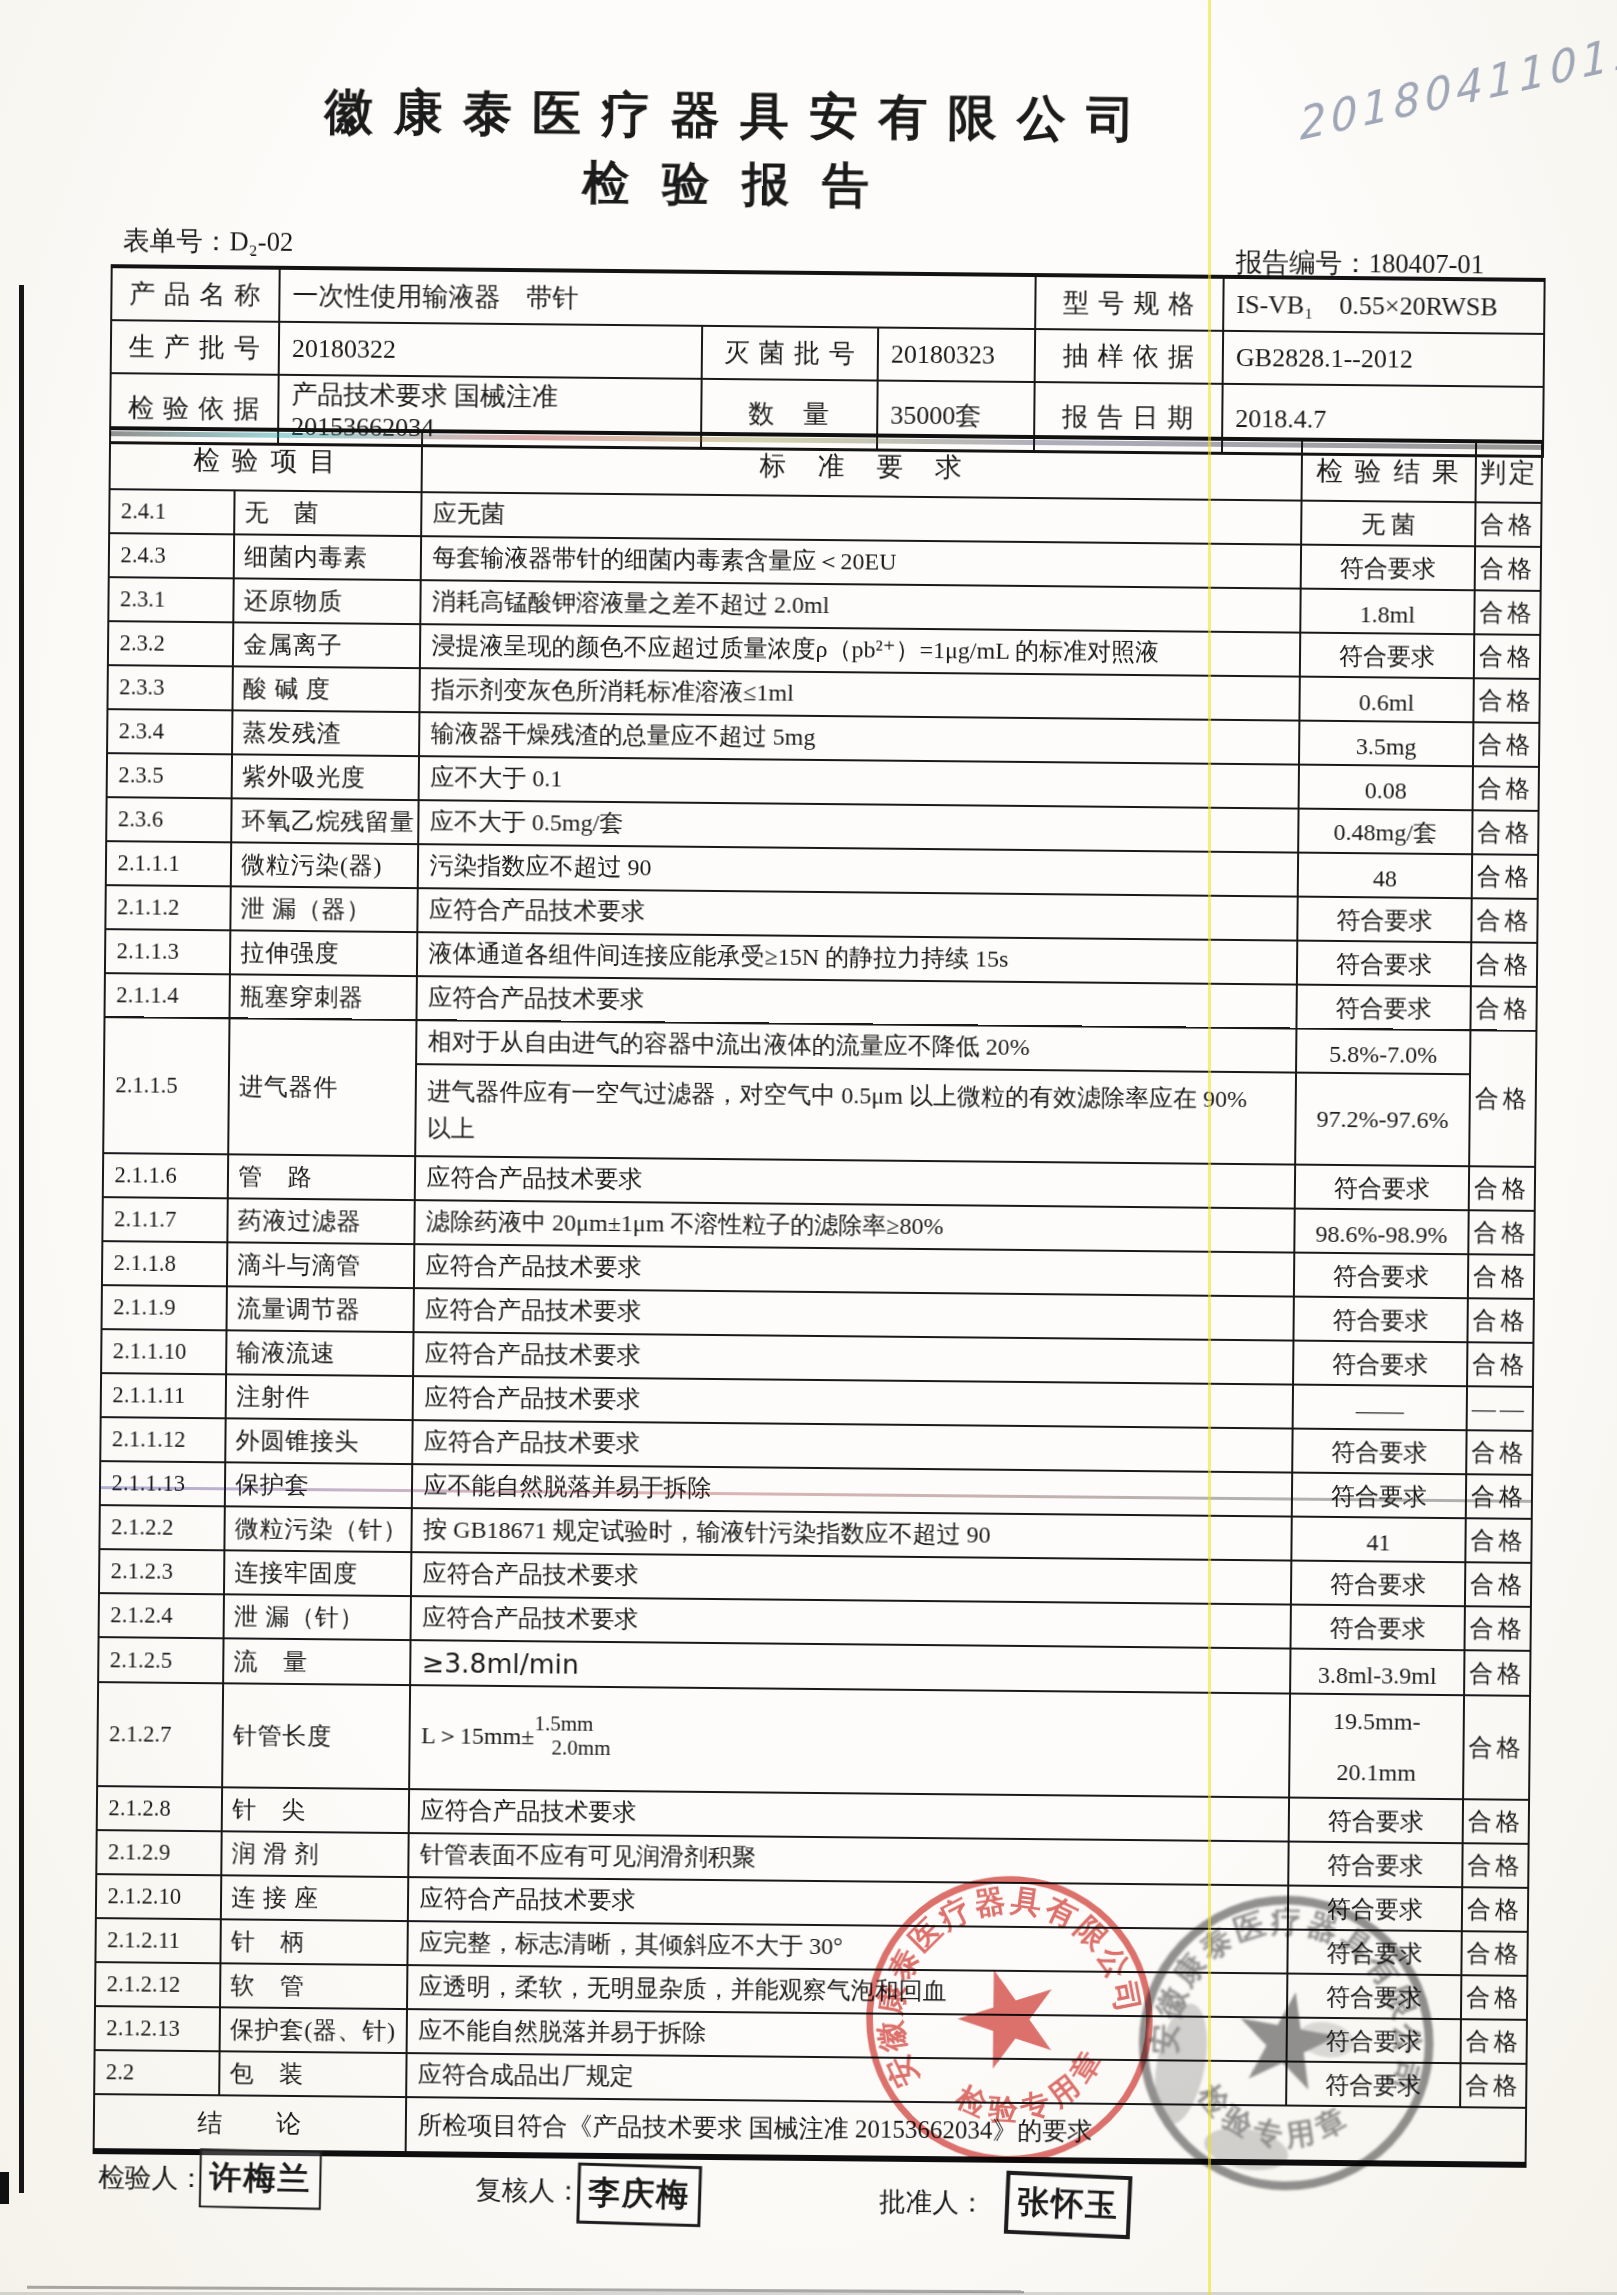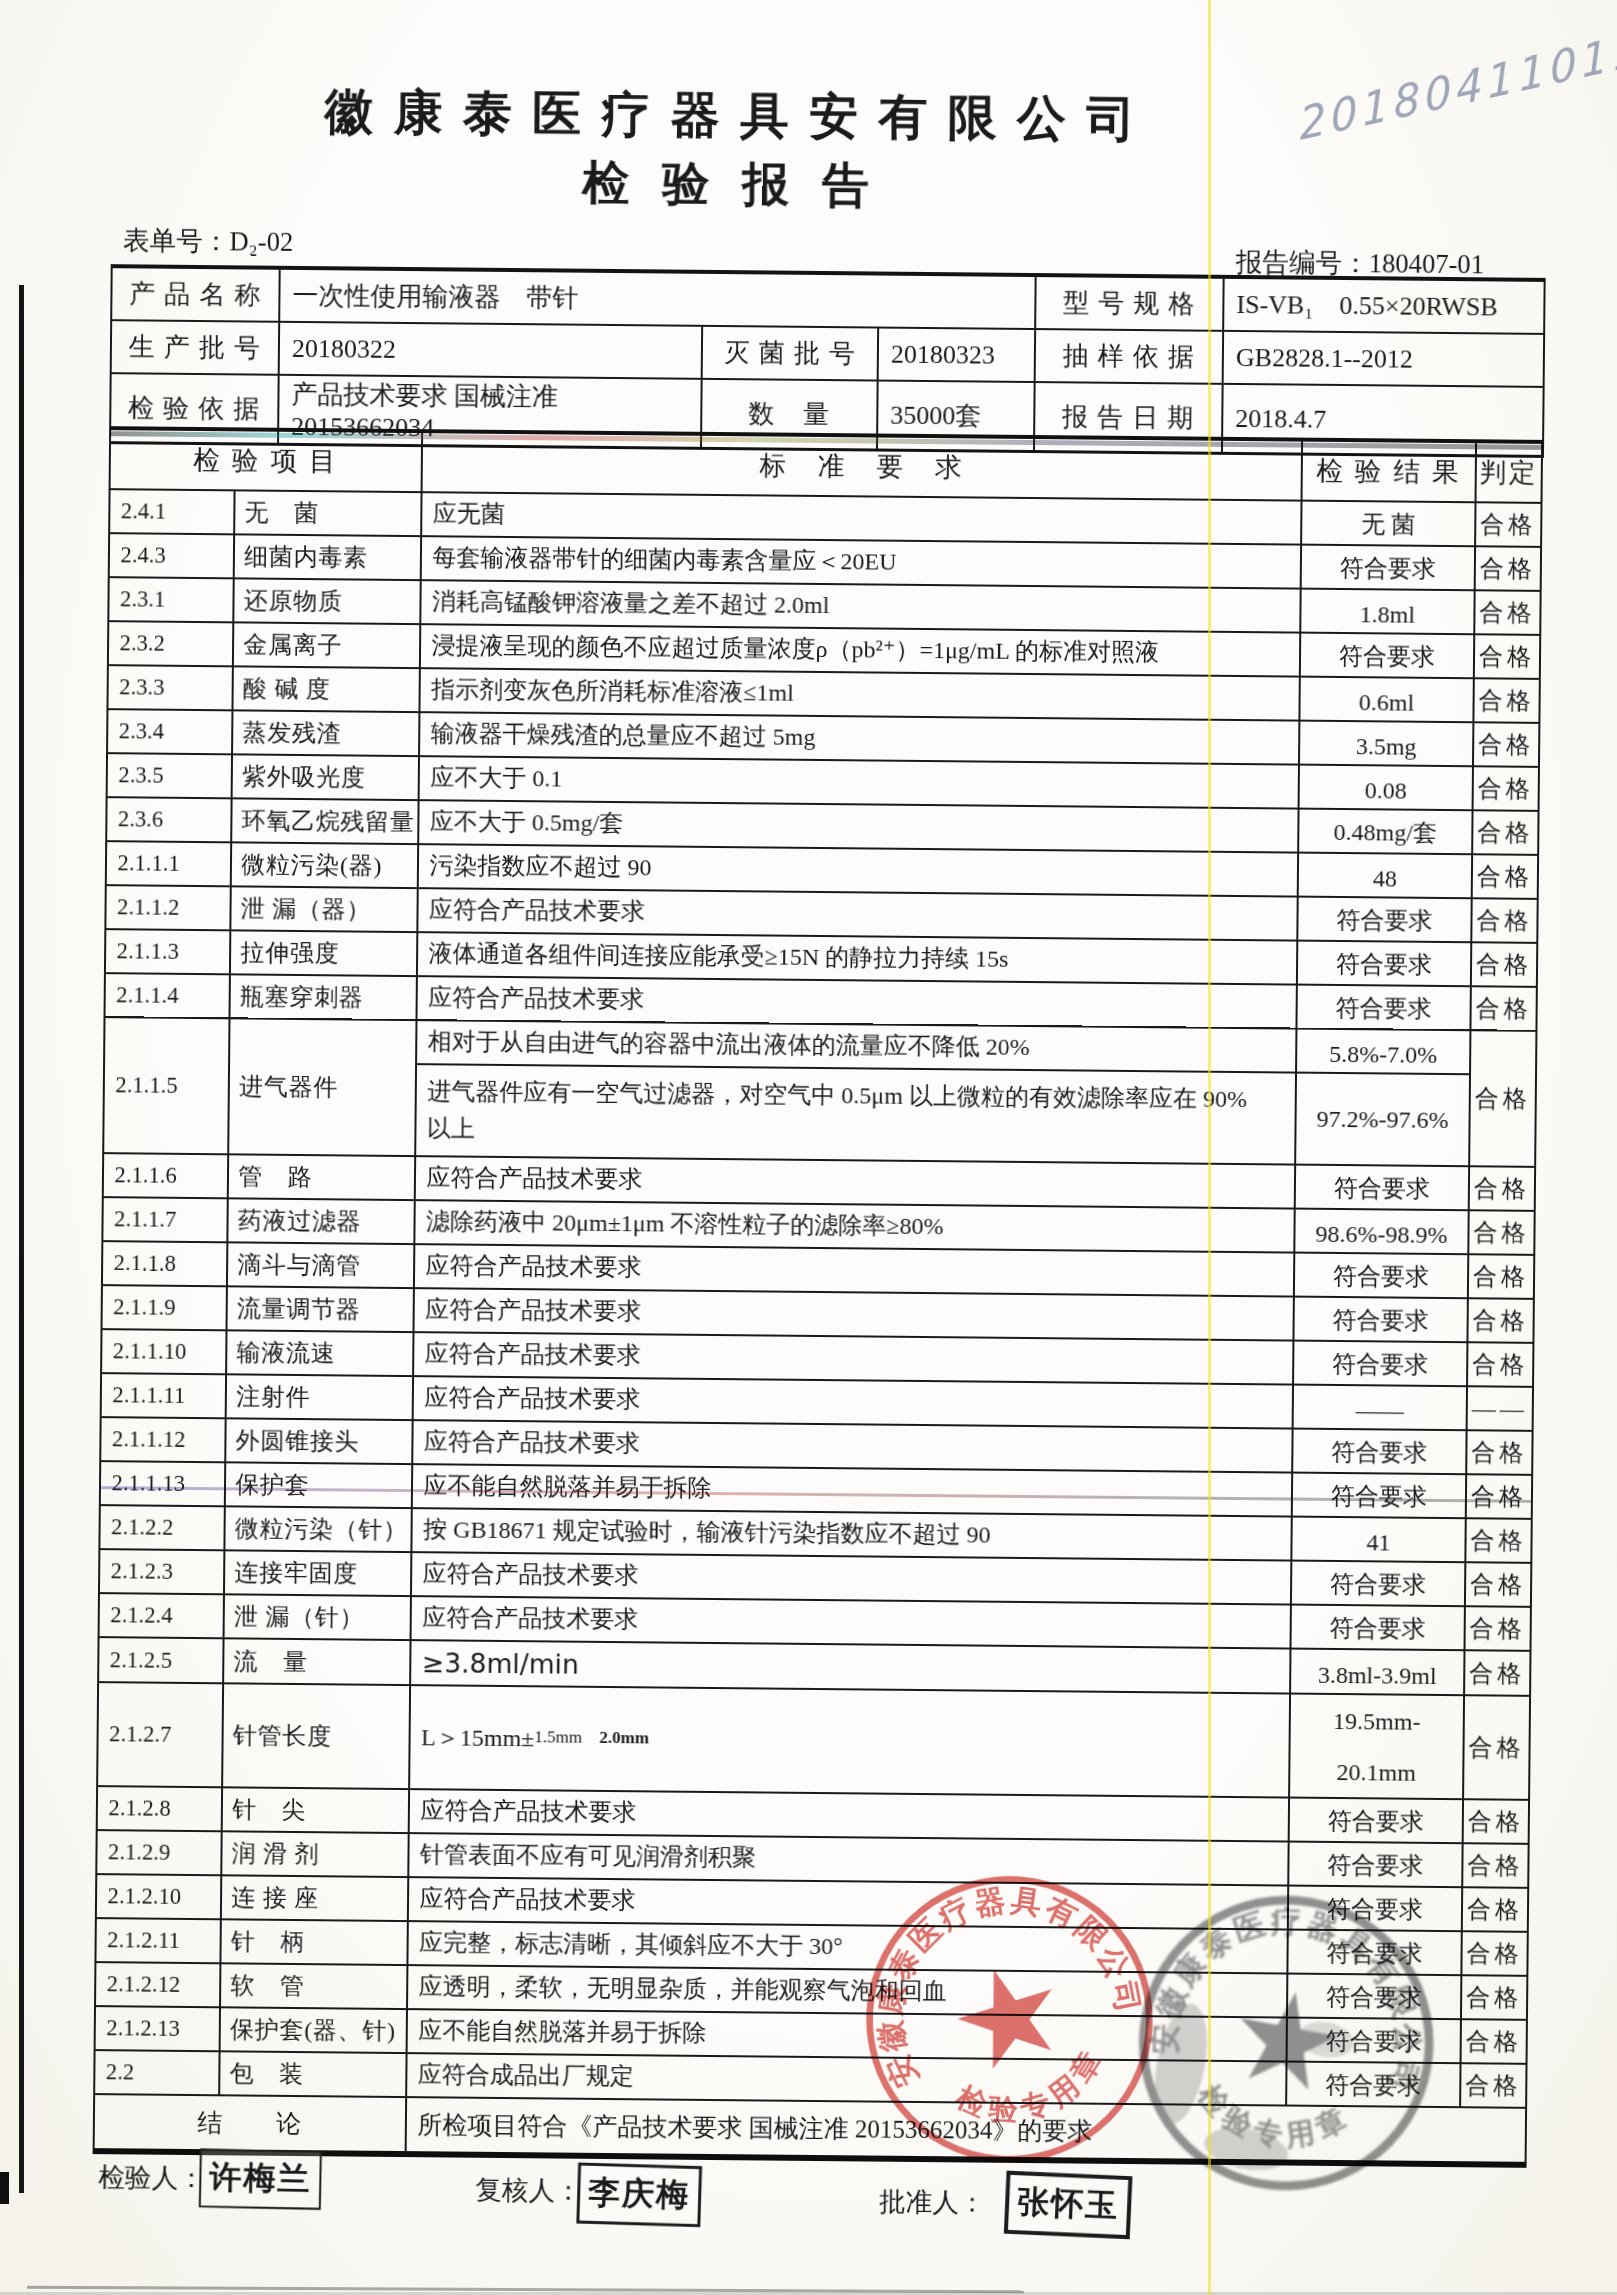--- a/index.html
+++ b/index.html
@@ -59,22 +59,22 @@
   td.c-no{text-align:left; padding-left:10.6px; font-size:22.6px;}
   td.c-item{text-align:left; padding-left:9.3px; letter-spacing:0.7px;}
   td.c-std{text-align:left; padding-left:10.6px; vertical-align:middle; line-height:1.55;}
   td.c-std.sans{font-family:"DejaVu Sans",sans-serif; font-size:26.6px;}
   td.c-res{text-align:center; vertical-align:bottom; padding-bottom:4px;}
   td.c-res.mid{vertical-align:middle; padding-bottom:0;}
   td.c-res .rl{line-height:2.1;}
   td.c-ver{text-align:center; vertical-align:middle; letter-spacing:4px;}
   td.concl-label{text-align:center; font-size:25px; letter-spacing:1.3px;}
   td.concl-text{text-align:left; padding-left:10.6px; font-size:25px;}
-  .tol{display:inline-flex; flex-direction:row; font-size:17px; line-height:1.15; vertical-align:middle; transform:translateY(-2.7px);}
-  .tol .tsub{margin-left:17.3px;font-weight:bold;}
+  .tol{display:inline-flex; flex-direction:column; font-size:21px; line-height:1.15; vertical-align:middle; transform:translateY(-2.7px);}
+  .tol .tsub{margin-left:17.3px;}
 
   .sig-label{position:absolute; font-size:26.6px; z-index:20;}
   .sig-box{position:absolute; border:2.7px solid #1c1c1c; padding:5.3px 8px;
     font-size:32px; font-weight:bold; letter-spacing:2px; z-index:20; background:rgba(255,255,255,.2);}
   .sig-box.b2{border-width:3.3px;}
   .sig-box.b3{border-width:4px;}
 
   .stamp{position:absolute; mix-blend-mode:multiply; z-index:30;}
   .stamp.red{left:871px; top:1855px; opacity:.82; filter:blur(0.4px);}
   .stamp.blk{left:1145px; top:1873px; opacity:.52; filter:blur(0.9px);}

